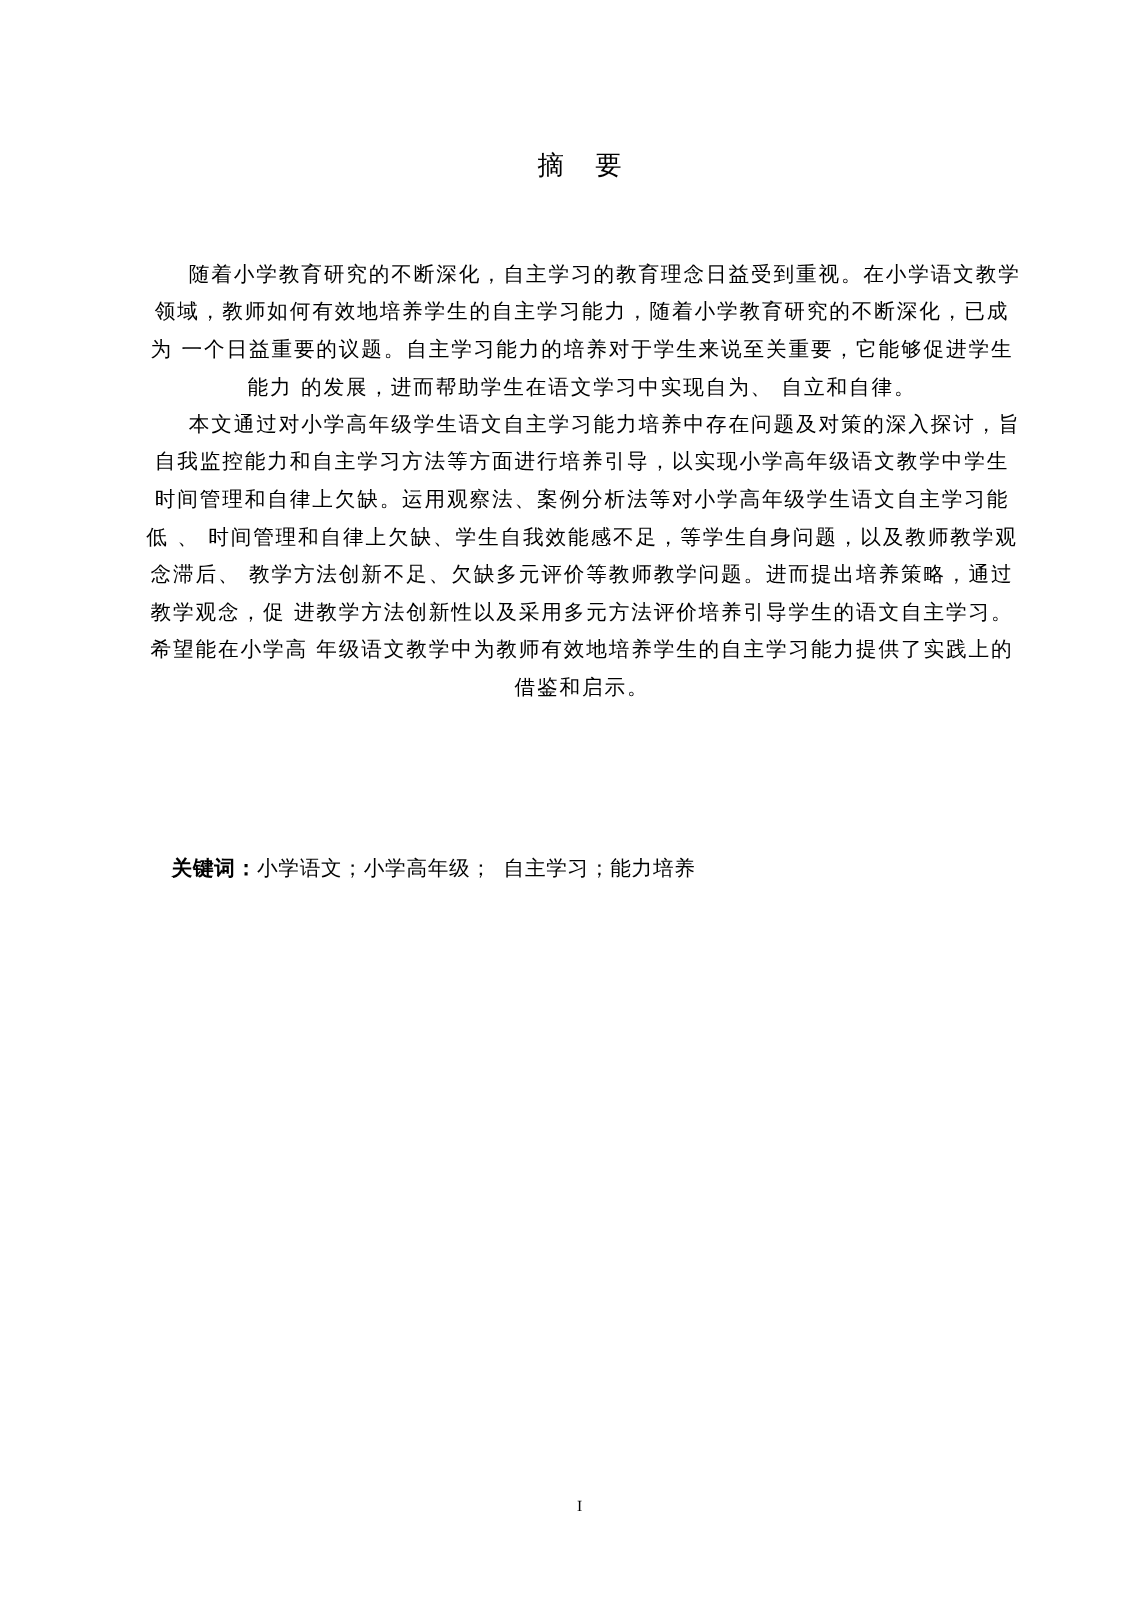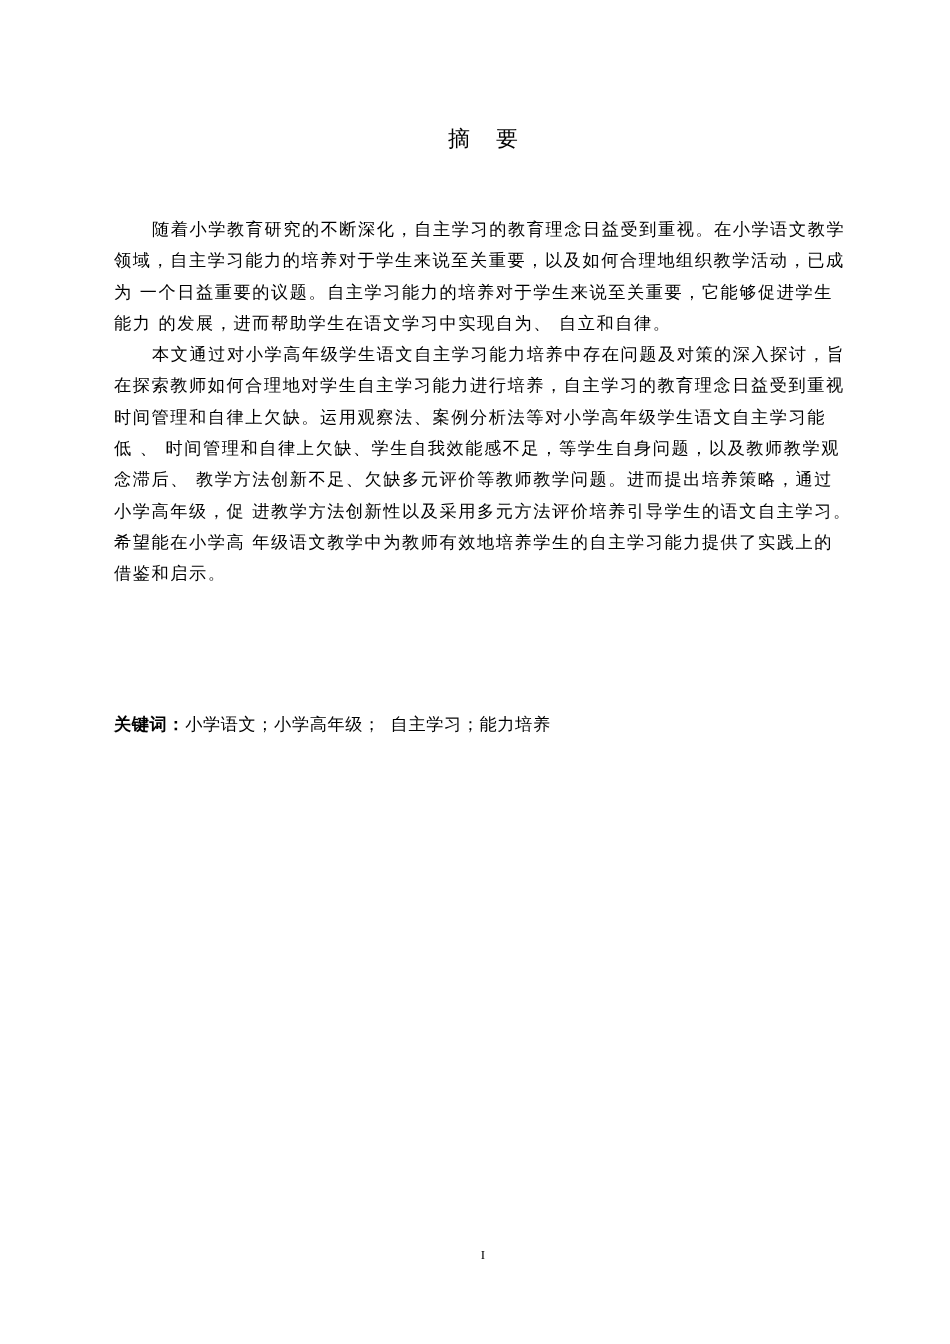--- a/index.html
+++ b/index.html
@@ -37,20 +37,21 @@
     }
     .title .gap {
       display: inline-block;
       width: 26px;
     }
     .abstract {
       position: absolute;
       left: 114px;
       top: 214px;
       width: 742px;
+      text-align: center;
     }
     .line {
       display: block;
       height: 31.3px;
       line-height: 31.3px;
       font-size: 17.2px;
       white-space: pre;
       letter-spacing: 1.55px;
       font-family: "DejaVu Serif", "Liberation Serif", serif;
     }
@@ -62,20 +63,21 @@
       left: 114px;
       top: 709px;
       font-size: 17.2px;
       line-height: 30px;
       white-space: pre;
       letter-spacing: 0.6px;
     }
     .keywords .kw-label {
       font-family: "DejaVu Sans", "Liberation Sans", sans-serif;
       font-weight: bold;
+      margin-left: 29px;
     }
     .keywords .kw-value {
       font-family: Liberation Serif, serif;
     }
     .page-number {
       position: absolute;
       top: 1246px;
       left: 0;
       width: 966px;
       text-align: center;
@@ -89,31 +91,31 @@
 
 <div class="page">
 
   <div class="title">
     <span>摘</span><span class="gap"></span><span>要</span>
   </div>
 
   <div class="abstract">
     <div>
       <span class="line indent">随着小学教育研究的不断深化，自主学习的教育理念日益受到重视。在小学语文教学</span>
-      <span class="line">领域，自主学习能力的培养对于学生来说至关重要，以及如何合理地组织教学活动，已成</span>
+      <span class="line">领域，教师如何有效地培养学生的自主学习能力，随着小学教育研究的不断深化，已成</span>
       <span class="line">为 一个日益重要的议题。自主学习能力的培养对于学生来说至关重要，它能够促进学生</span>
       <span class="line">能力 的发展，进而帮助学生在语文学习中实现自为、 自立和自律。</span>
     </div>
     <div>
       <span class="line indent">本文通过对小学高年级学生语文自主学习能力培养中存在问题及对策的深入探讨，旨</span>
-      <span class="line">在探索教师如何合理地对学生自主学习能力进行培养，自主学习的教育理念日益受到重视</span>
+      <span class="line">自我监控能力和自主学习方法等方面进行培养引导，以实现小学高年级语文教学中学生</span>
       <span class="line">时间管理和自律上欠缺。运用观察法、案例分析法等对小学高年级学生语文自主学习能</span>
       <span class="line">低 、 时间管理和自律上欠缺、学生自我效能感不足，等学生自身问题，以及教师教学观</span>
       <span class="line">念滞后、 教学方法创新不足、欠缺多元评价等教师教学问题。进而提出培养策略，通过</span>
-      <span class="line">小学高年级，促 进教学方法创新性以及采用多元方法评价培养引导学生的语文自主学习。</span>
+      <span class="line">教学观念，促 进教学方法创新性以及采用多元方法评价培养引导学生的语文自主学习。</span>
       <span class="line">希望能在小学高 年级语文教学中为教师有效地培养学生的自主学习能力提供了实践上的</span>
       <span class="line">借鉴和启示。</span>
     </div>
   </div>
 
   <div class="keywords"><span class="kw-label">关键词：</span><span class="kw-value">小学语文；小学高年级；  自主学习；能力培养</span></div>
 
   <div class="page-number">I</div>
 
 </div>

